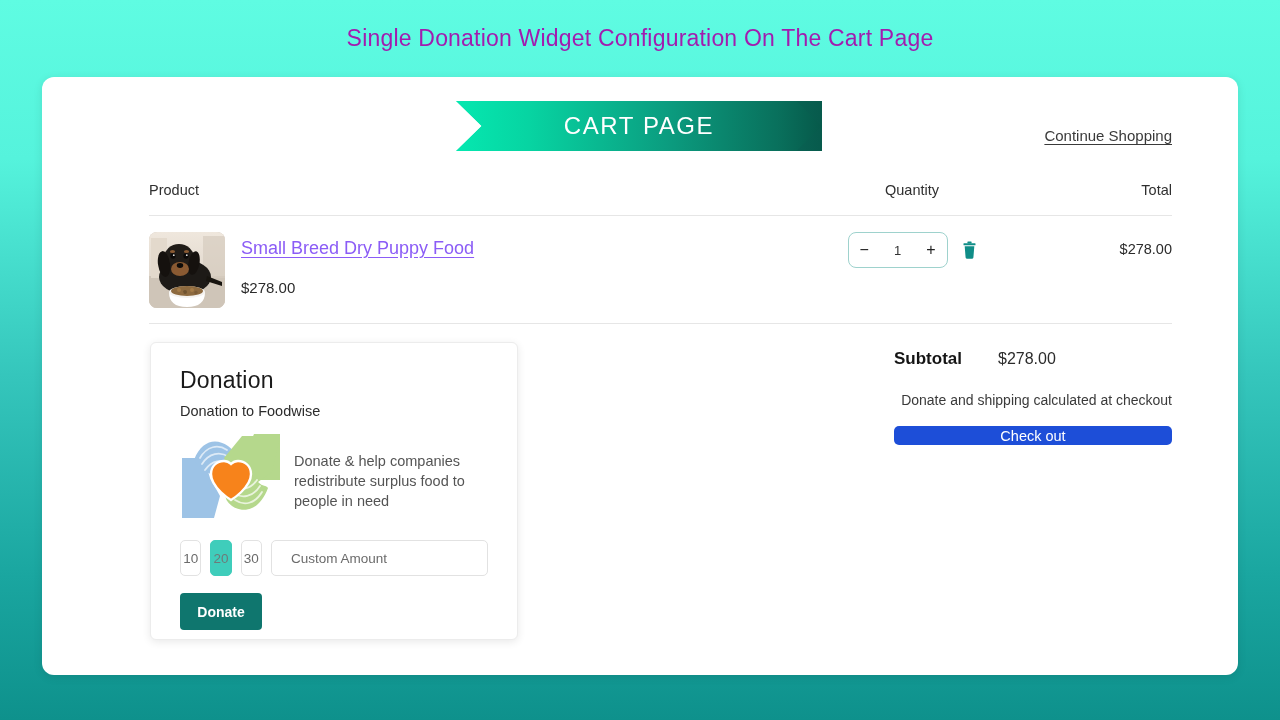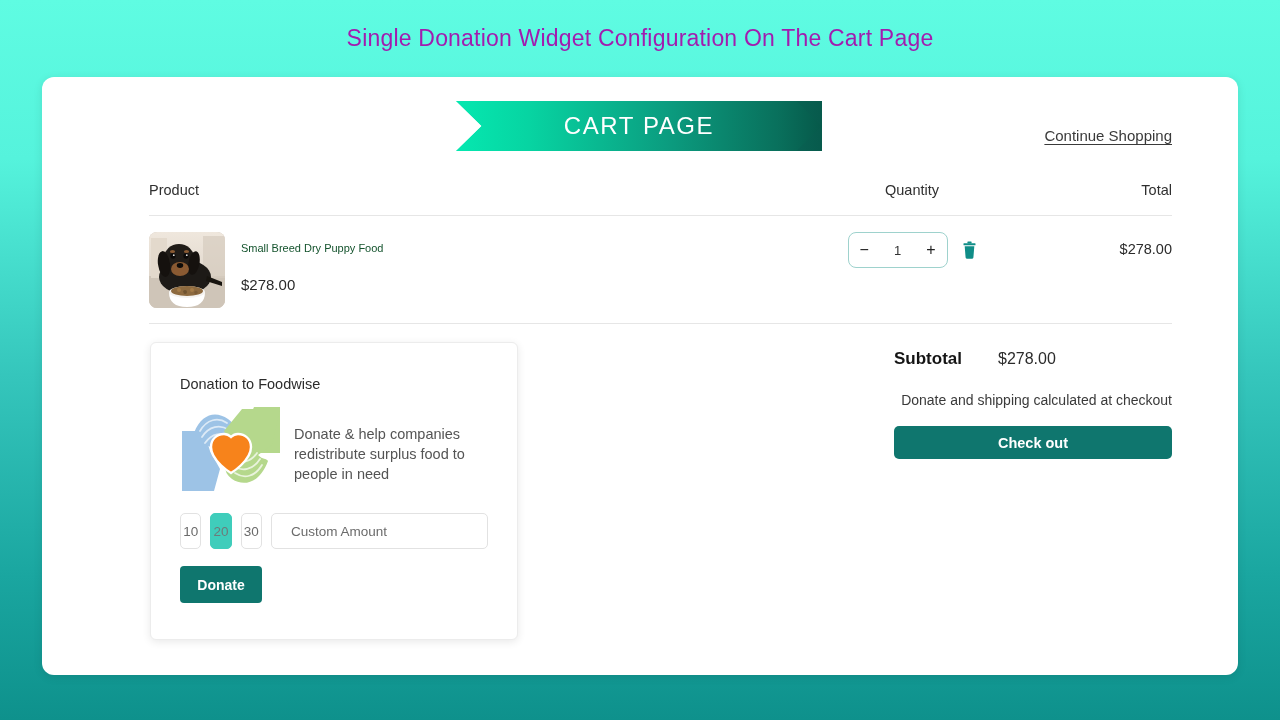--- a/index.html
+++ b/index.html
@@ -134,22 +134,23 @@
     border-radius: 8px;
     overflow: hidden;
     flex: none;
     background: #cfc6bb;
     position: relative;
   }
   .product-thumb svg { display: block; width: 100%; height: 100%; }
 
   .product-info { padding-top: 6px; }
   .product-name {
-    font-size: 11px;
-    color: #14532d;
+    font-size: 18px;
+    color: #8b5cf6;
+    text-decoration: underline;
     text-underline-offset: 3px;
     cursor: pointer;
   }
   .product-price {
     font-size: 15px;
     color: #2b2b2b;
     margin-top: 20px;
   }
 
   .qty-cell {
@@ -312,29 +313,28 @@
     color: #2b2b2b;
   }
   .summary-note {
     margin-top: 23px;
     font-size: 14px;
     color: #3a3a3a;
   }
   .checkout-btn {
     margin-top: 18px;
     width: 100%;
-    height: 33px;
-    background: #0f766e;
+    height: 19px;
+    background: #1d4ed8;
     color: #fff;
     border: none;
     border-radius: 5px;
     font-size: 14.5px;
     cursor: pointer;
     font-family: "Liberation Sans", sans-serif;
-    font-weight: bold;
   }
 </style>
 </head>
 <body>
 
 <div class="page-title">Single Donation Widget Configuration On The Cart Page</div>
 
 <div class="cart-card">
 
   <div class="ribbon-wrap">
@@ -419,20 +419,21 @@
         </svg>
       </button>
     </div>
 
     <div class="total-cell">$278.00</div>
   </div>
 
   <div class="divider d2"></div>
 
   <div class="donation-card">
+    <div class="donation-title">Donation</div>
     <div class="donation-subtitle">Donation to Foodwise</div>
 
     <div class="donation-body">
       <div class="donation-logo">
         <svg viewBox="0 0 102 88" xmlns="http://www.w3.org/2000/svg">
 
           <path d="M2 40 L2 86 L34 86 L40 64 L30 46 L24 26 L2 26 Z" fill="#9DC3E6"></path>
           <path d="M14 28 C22 8 36 6 48 14 C58 21 58 32 50 38 C42 44 30 44 24 38 C19 33 16 31 14 28 Z" fill="#9DC3E6"></path>
           <path d="M20 26 C27 14 38 12 47 18" fill="none" stroke="#ffffff" stroke-width="1.8" opacity=".65" stroke-linecap="round"></path>
           <path d="M22 32 C29 21 40 19 49 25" fill="none" stroke="#ffffff" stroke-width="1.8" opacity=".65" stroke-linecap="round"></path>

